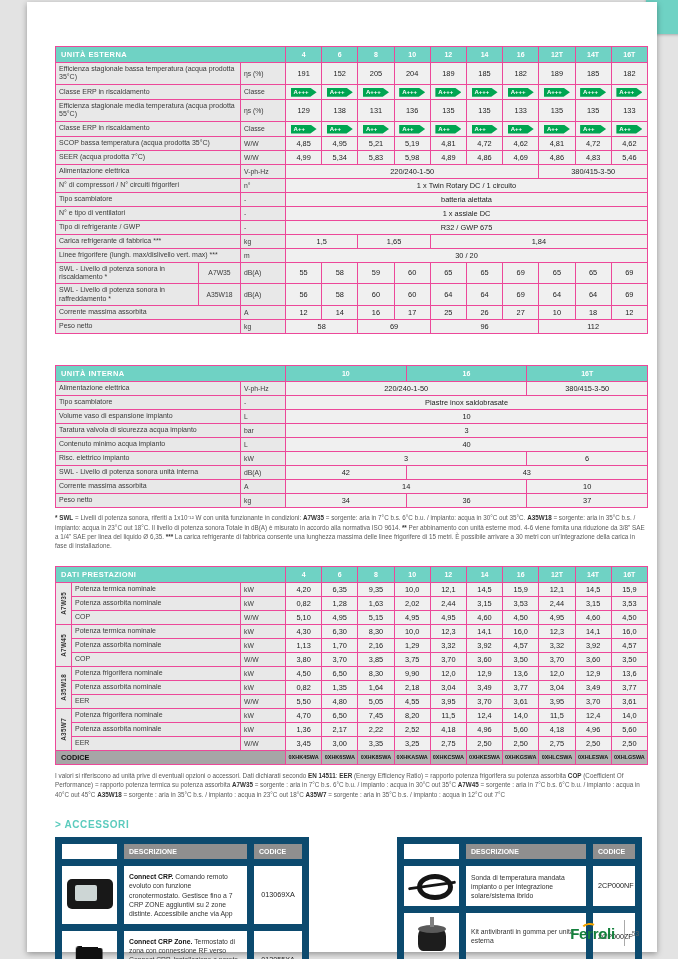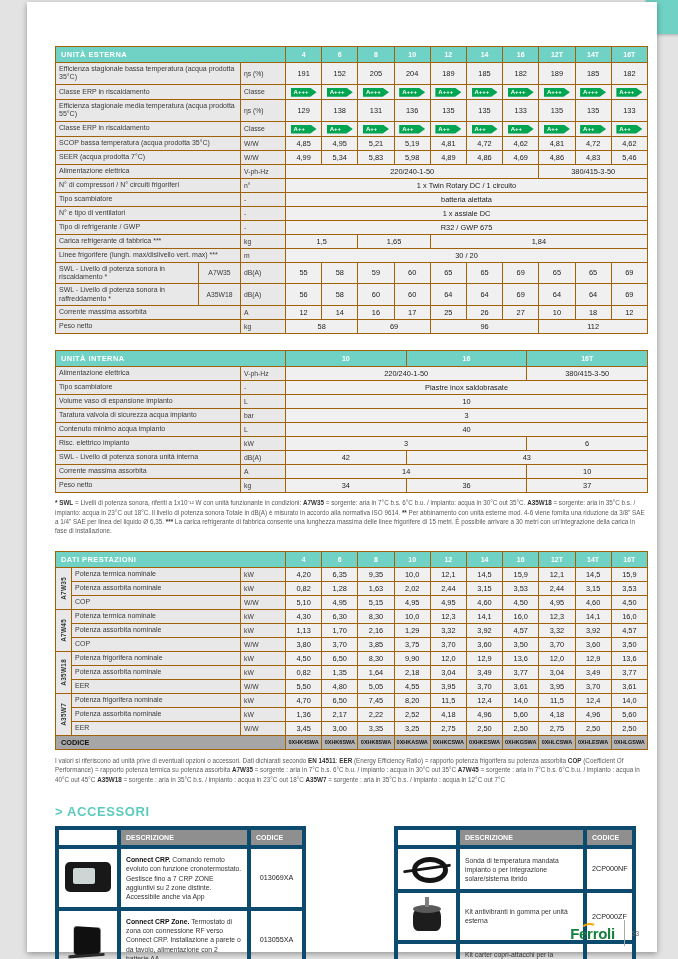--- a/index.html
+++ b/index.html
@@ -5,21 +5,21 @@
   html,body{margin:0;padding:0;}
   body{font-family:"Liberation Sans", sans-serif; background:#e2e2e2;}
   .viewport{position:relative;width:678px;height:959px;background:#e3e3e3;overflow:hidden;}
   .page{position:absolute;left:27px;top:2px;width:630px;height:950px;background:#ffffff;
         box-shadow:0 2px 6px rgba(0,0,0,.35);}
   .corner-tab{position:absolute;left:646px;top:-12px;width:48px;height:46px;background:var(--teal,#6FD2C4);
         border-radius:9px;box-shadow:0 1px 3px rgba(0,0,0,.25);}
   .content{position:absolute;left:28px;top:0;width:593px;}
 
   
-  table.spec{border-collapse:separate;border-spacing:1px;table-layout:fixed;width:100%;background:#a16207;}
+  table.spec{border-collapse:separate;border-spacing:1px;table-layout:fixed;width:100%;background:#ec4899;}
   .spec th,.spec td{padding:2px 3px;vertical-align:middle;overflow:hidden;}
   .spec th.t-title{background:var(--teal,#6FD2C4);color:#fff;text-align:left;font-size:7.5px;
         letter-spacing:.4px;padding-left:5px;height:11px;}
   .spec th.t-col{background:var(--teal,#6FD2C4);color:#fff;font-size:7px;text-align:center;padding:2.5px 0;}
   .spec td.lbl{background:#e8e8e8;font-size:7px;color:#3a3a3a;line-height:1.2;}
   .spec td.sub{background:#e8e8e8;font-size:6.8px;color:#3a3a3a;text-align:center;}
   .spec td.unit{background:#e8e8e8;font-size:6.8px;color:#3a3a3a;}
   .spec td.val{background:#f0f0f0;font-size:7.4px;color:#222;text-align:center;}
   .spec td.vlabel{background:#e8e8e8;padding:0;text-align:center;}
   .spec td.vlabel span{display:block;margin:0 auto;writing-mode:vertical-rl;transform:rotate(180deg);
@@ -28,26 +28,26 @@
         line-height:9px;height:9px;width:26px;text-align:left;padding-left:3px;box-sizing:border-box;
         clip-path:polygon(0 0,76% 0,100% 50%,76% 100%,0 100%);}
   tr.codice td.clabel{background:#a6a6a6;color:#111;font-weight:bold;font-size:7.3px;padding-left:5px;}
   tr.codice td.code{background:#b4b4b4;color:#111;font-weight:bold;font-size:5.5px;text-align:center;padding:3px 0;}
 
   
   .fnote{font-size:6.3px;color:#5a5a5a;line-height:1.5;margin:5px 0 0 0;}
   .fnote b{color:#333;}
 
   
-  .acc-heading{margin:20px 0 0 0;font-size:13px;font-weight:bold;color:#5BCBBD;letter-spacing:.6px;}
+  .acc-heading{margin:20px 0 0 0;font-size:10px;font-weight:bold;color:#5BCBBD;letter-spacing:.6px;}
   .acc-wrap{display:flex;margin-top:7px;align-items:flex-start;}
   table.acc{border-collapse:collapse;table-layout:fixed;}
   .acc-left{width:247px;}
   .acc-right{width:238px;margin-left:88px;}
-  .acc th,.acc td{border:4px solid #0c4a6e;}
+  .acc th,.acc td{border:7px solid #0c4a6e;}
   .acc th.hdr{background:#8f8f8f;color:#fff;font-size:7px;text-align:left;padding:4px 5px;}
   .acc th.himg{background:#fff;}
   .acc td{font-size:6.8px;color:#333;padding:6px 5px;vertical-align:middle;line-height:1.35;}
   .acc td.desc b{font-size:6.8px;color:#111;}
   .acc td.code{text-align:center;font-size:7.2px;color:#222;}
   .acc td.img{text-align:center;}
 
   .icon{display:inline-block;position:relative;}
   .icon--crp-remote{width:46px;height:30px;background:#181818;border-radius:5px;}
   .icon--crp-remote::after{content:"";position:absolute;left:8px;top:6px;width:22px;height:16px;
@@ -286,21 +286,21 @@
               <td class="lbl" colspan="2">Peso netto</td>
               <td class="unit">kg</td>
               <td class="val" colspan="2">58</td>
               <td class="val" colspan="2">69</td>
               <td class="val" colspan="3">96</td>
               <td class="val" colspan="3">112</td>
             </tr>
           </tbody>
         </table>
 
-      <table class="spec" id="t-interna" style="margin-top:16px">
+      <table class="spec" id="t-interna" style="margin-top:31px">
           <colgroup>
             <col style="width: 142px;">
             <col style="width: 41px;">
             <col style="width: 44px;">
             <col>
             <col>
             <col>
           </colgroup>
           <thead>
             <tr>

